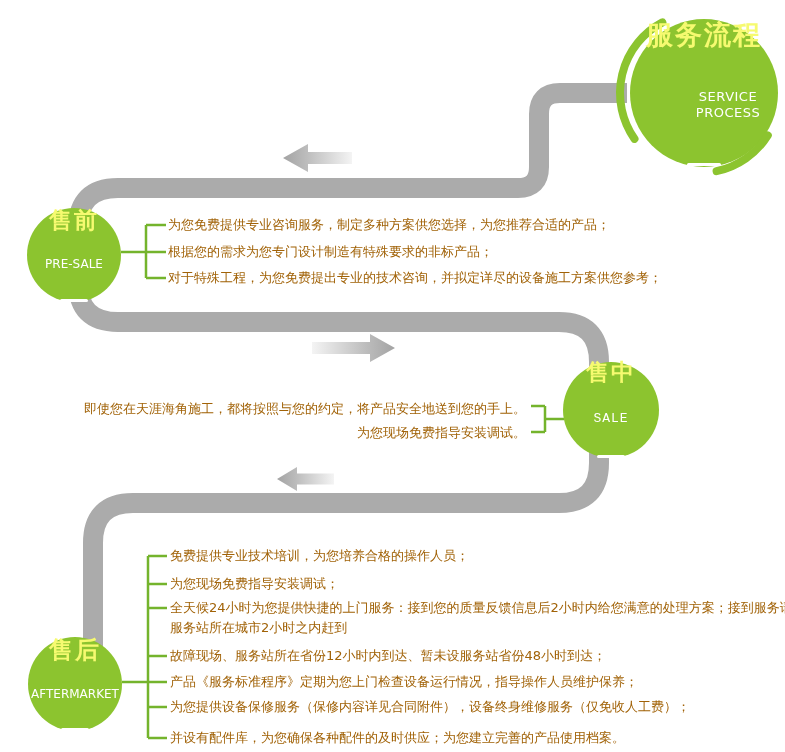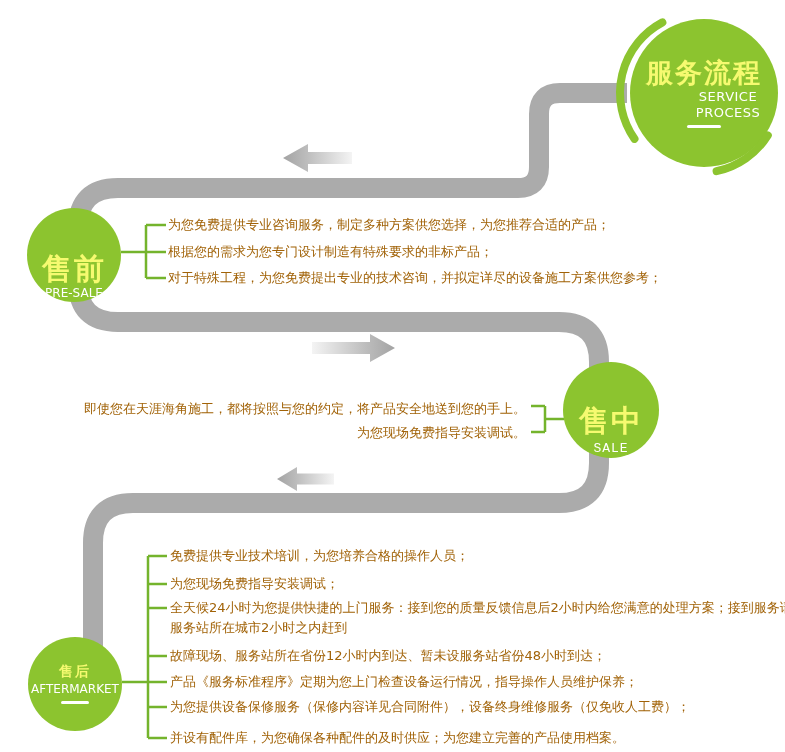--- a/index.html
+++ b/index.html
@@ -9,34 +9,34 @@
   }
   svg.layer { position:absolute; left:0; top:0; }
   .txt {
     position:absolute; font-size:13px; color:#a16207;
     white-space:nowrap; line-height:15px;
   }
   .am { white-space:normal; width:645px; line-height:20px; }
   .sale-line { left:60px; width:466px; text-align:right; }
   .badge {
     position:absolute; display:flex; flex-direction:column;
-    align-items:center; justify-content:center; text-align:center;
+    align-items:center; justify-content:space-between; text-align:center;
   }
   .badge .cn { font-weight:bold; color:#f6fa70; line-height:1.1; }
   .badge .en { color:#ffffff; line-height:1.2; }
   .badge .dash { background:#ffffff; height:3px; border-radius:2px; margin-top:5px; }
   .badge-title { left:630px; top:20px; width:148px; height:146px; }
   .badge-title .cn { font-size:27px; letter-spacing:2px; }
   .badge-title .en { font-size:13px; letter-spacing:0.5px; margin-top:2px;margin-left:48px; }
   .badge-title .dash { width:34px; }
   .badge-presale { left:27px; top:208px; width:94px; height:94px; }
   .badge-sale { left:563px; top:362px; width:96px; height:96px;font-family:Liberation Mono, monospace; }
   .badge-aftermarket { left:28px; top:637px; width:94px; height:94px; }
-  .badge-presale .cn, .badge-sale .cn { font-size:30px; letter-spacing:2px;margin-top:48px; }
-  .badge-aftermarket .cn { font-size:14px; letter-spacing:2px; }
+  .badge-presale .cn, .badge-sale .cn { font-size:23px; letter-spacing:2px; }
+  .badge-aftermarket .cn { font-size:24px; letter-spacing:2px; }
   .badge-presale .en { font-size:12px; margin-top:1px; }
   .badge-sale .en { font-size:13px; letter-spacing:1px; margin-top:1px; }
   .badge-aftermarket .en { font-size:12px; margin-top:2px; }
   .badge-presale .dash, .badge-sale .dash, .badge-aftermarket .dash { width:28px; }
 </style>
 </head>
 <body>
 
 <div class="canvas">
 

